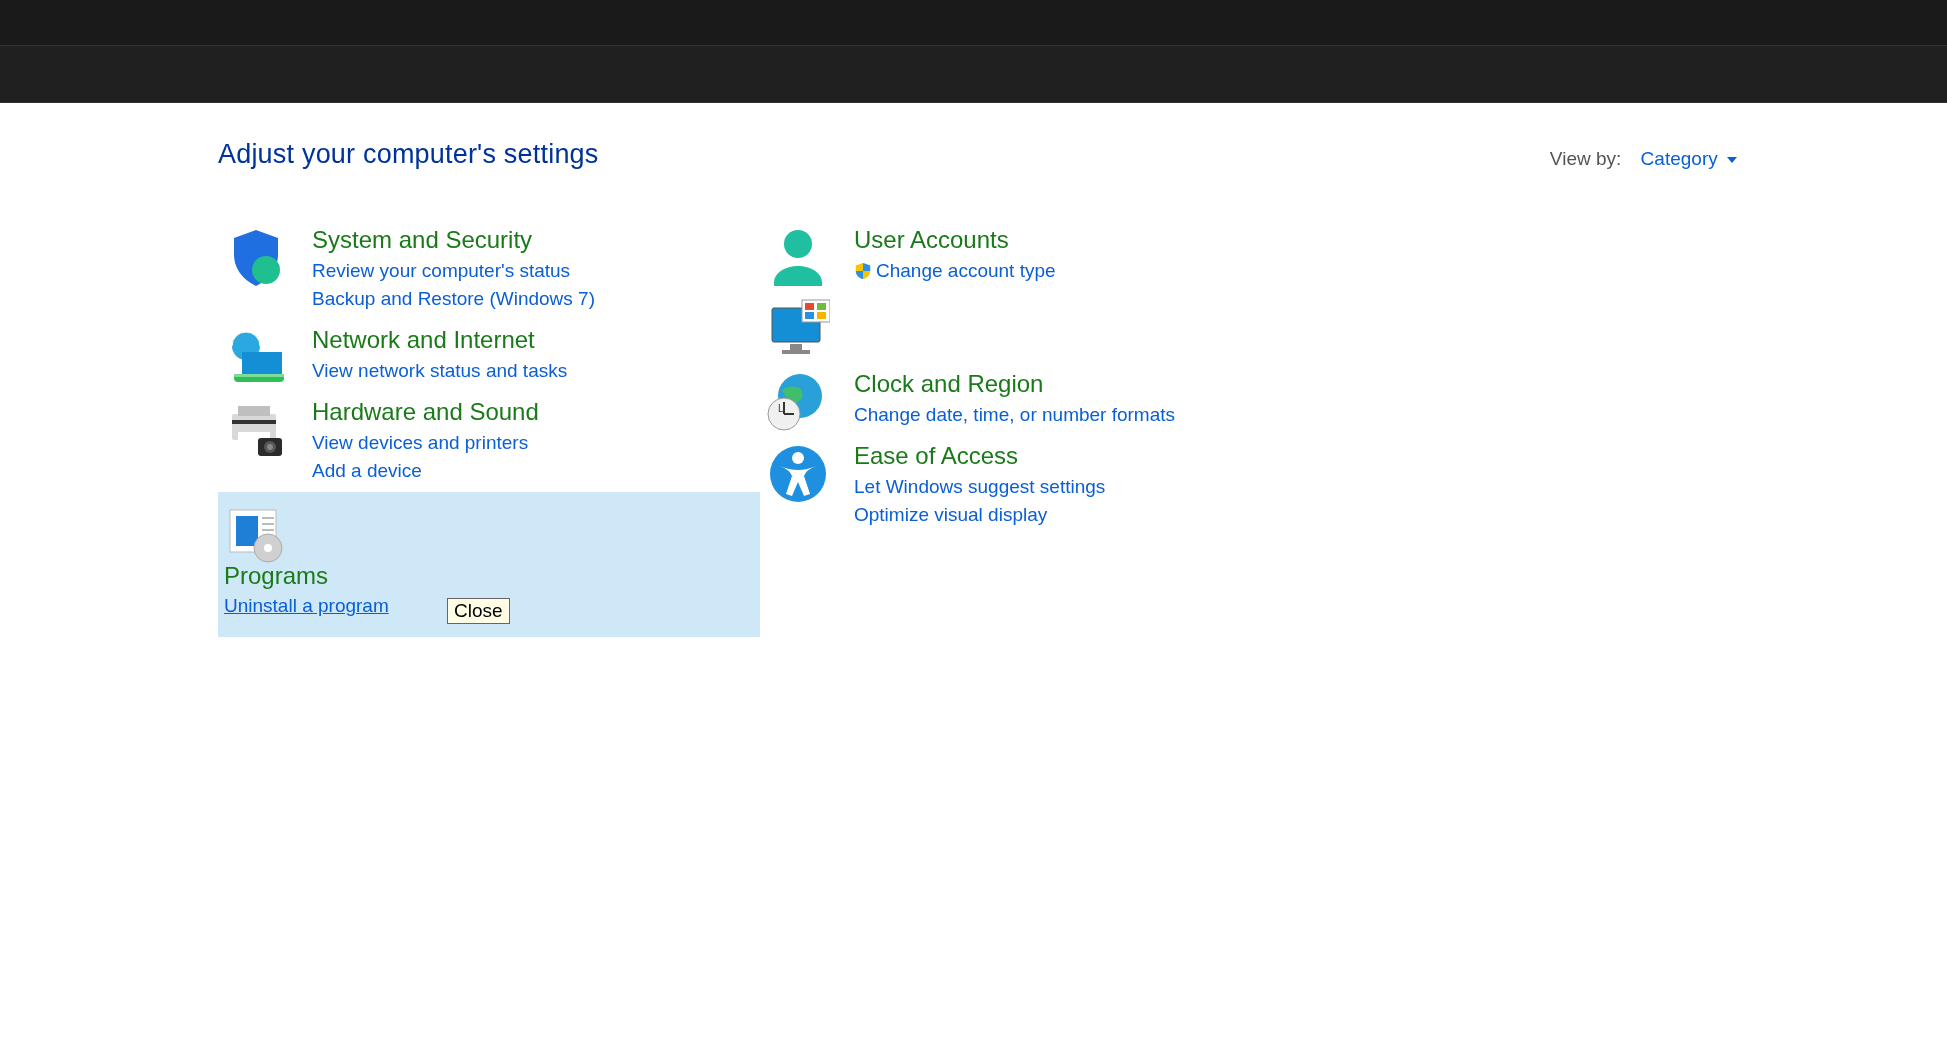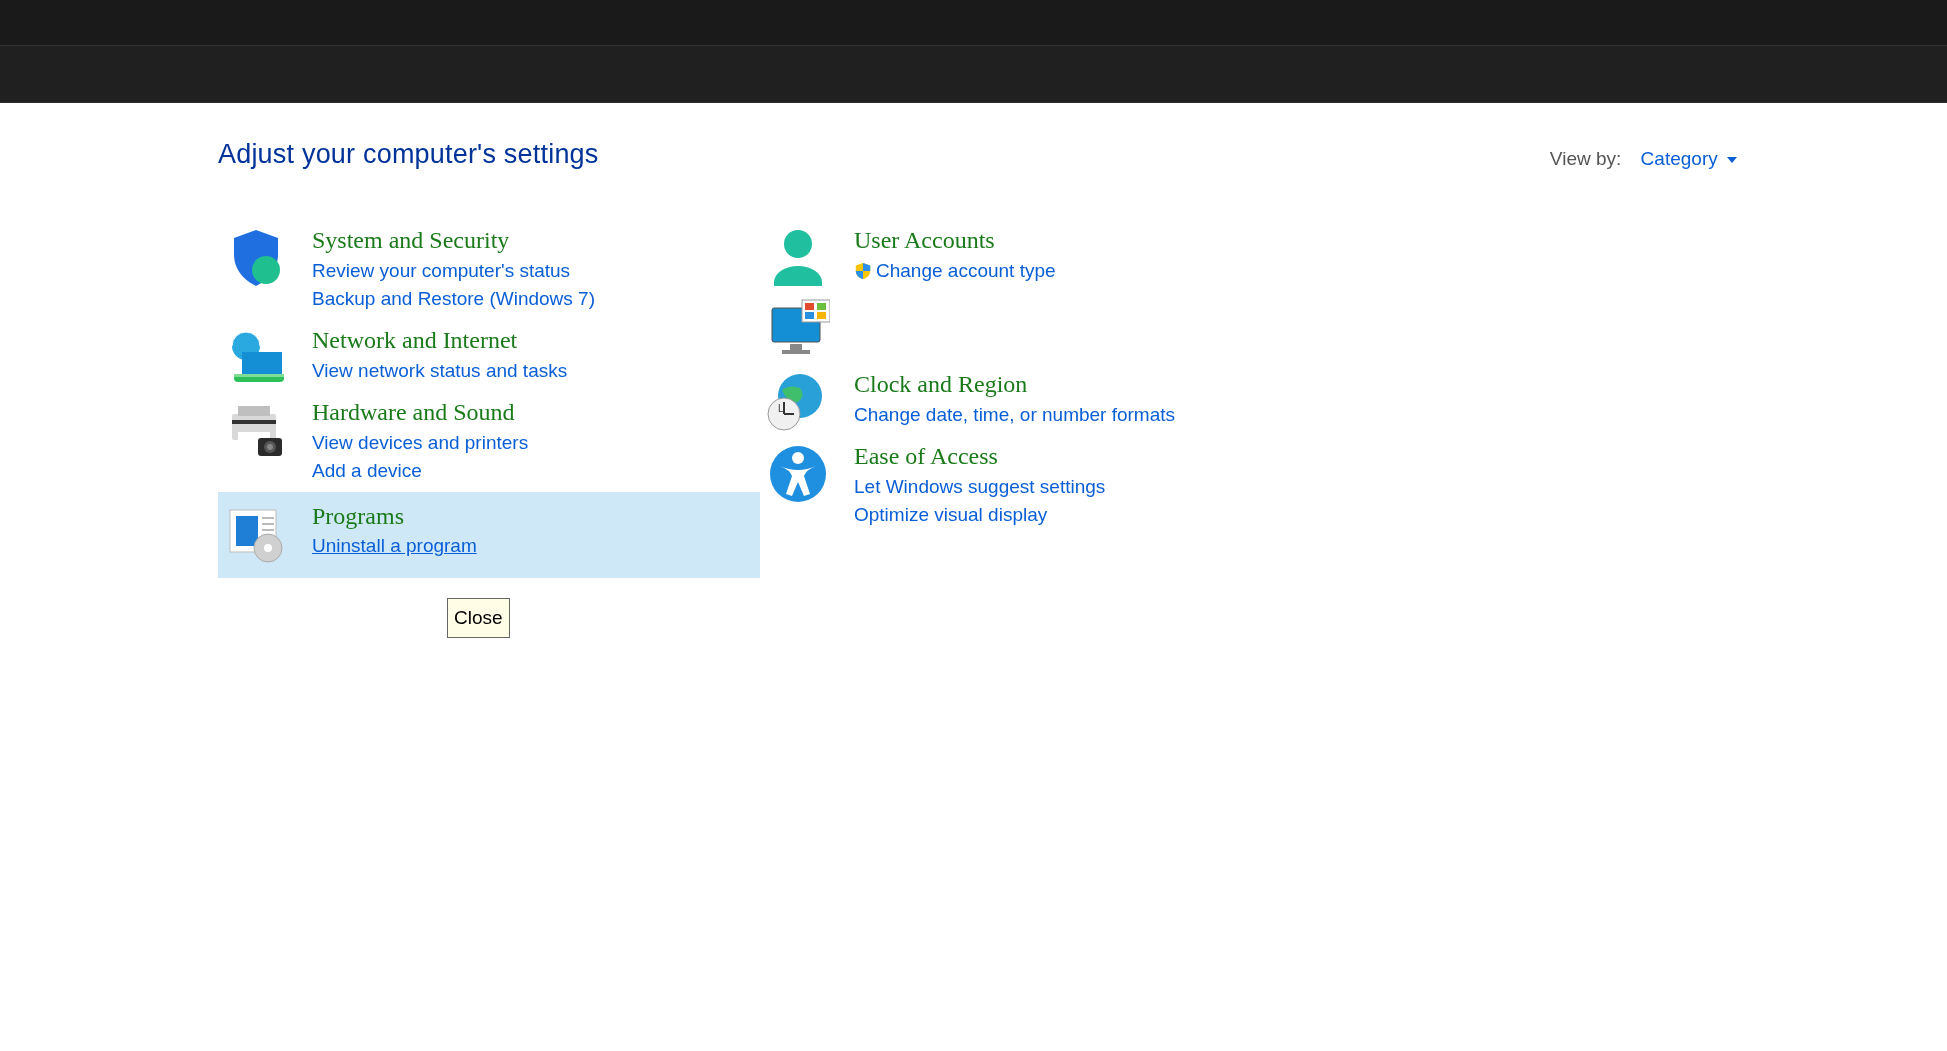--- a/index.html
+++ b/index.html
@@ -62,42 +62,41 @@
     margin-right: 14px;
     position:relative;
   }
   .ct .title {
     color:#1a7a1a;
     font-size: 24px;
     font-weight:400;
     cursor:pointer;
     line-height:1.2;
     margin-bottom:2px;
-    font-family:Liberation Serif, serif;
   }
   .ct .lnk {
     color:#0a5fd6;
     font-size:19px;
     cursor:pointer;
     line-height:1.5;
   }
   .ct .lnk.under { text-decoration: underline; }
   .shield-sm {
     display:inline-block;
     width:18px;height:18px;
     vertical-align:-3px;
     margin-right:4px;
   }
   .tooltip {
     position:absolute;
     left:447px; top:598px;
     background:#fffde6;
     border:1px solid #666;
     font-size:19px;
-    padding:8px 6px;
+    padding:1px 6px;
     color:#000;
   }
 </style>
 </head>
 <body>
 
 <div class="top-dark-a"></div>
 <div class="top-dark-b"></div>
 
 <div class="page">
@@ -158,21 +157,21 @@
             <circle cx="46" cy="49" r="3" fill="#888"></circle>
           </svg>
         </div>
         <div class="ct">
           <div class="title">Hardware and Sound</div>
           <div class="lnk">View devices and printers</div>
           <div class="lnk">Add a device</div>
         </div>
       </div>
 
-      <div class="cat sel" style="padding-top:10px;padding-bottom:16px;">
+      <div class="cat sel" style="padding-top:10px;padding-bottom:16px;flex-direction:column;">
         <div class="icn">
           <svg viewBox="0 0 64 64" width="64" height="64">
             <rect x="6" y="8" width="46" height="42" fill="#fff" stroke="#bbb"></rect>
             <rect x="12" y="14" width="22" height="30" fill="#1f7fd6"></rect>
             <line x1="38" y1="16" x2="50" y2="16" stroke="#bbb" stroke-width="2"></line>
             <line x1="38" y1="22" x2="50" y2="22" stroke="#bbb" stroke-width="2"></line>
             <line x1="38" y1="28" x2="50" y2="28" stroke="#bbb" stroke-width="2"></line>
             <circle cx="44" cy="46" r="14" fill="#d0d0d0"></circle>
             <circle cx="44" cy="46" r="14" fill="none" stroke="#aaa"></circle>
             <circle cx="44" cy="46" r="4" fill="#fff"></circle>

